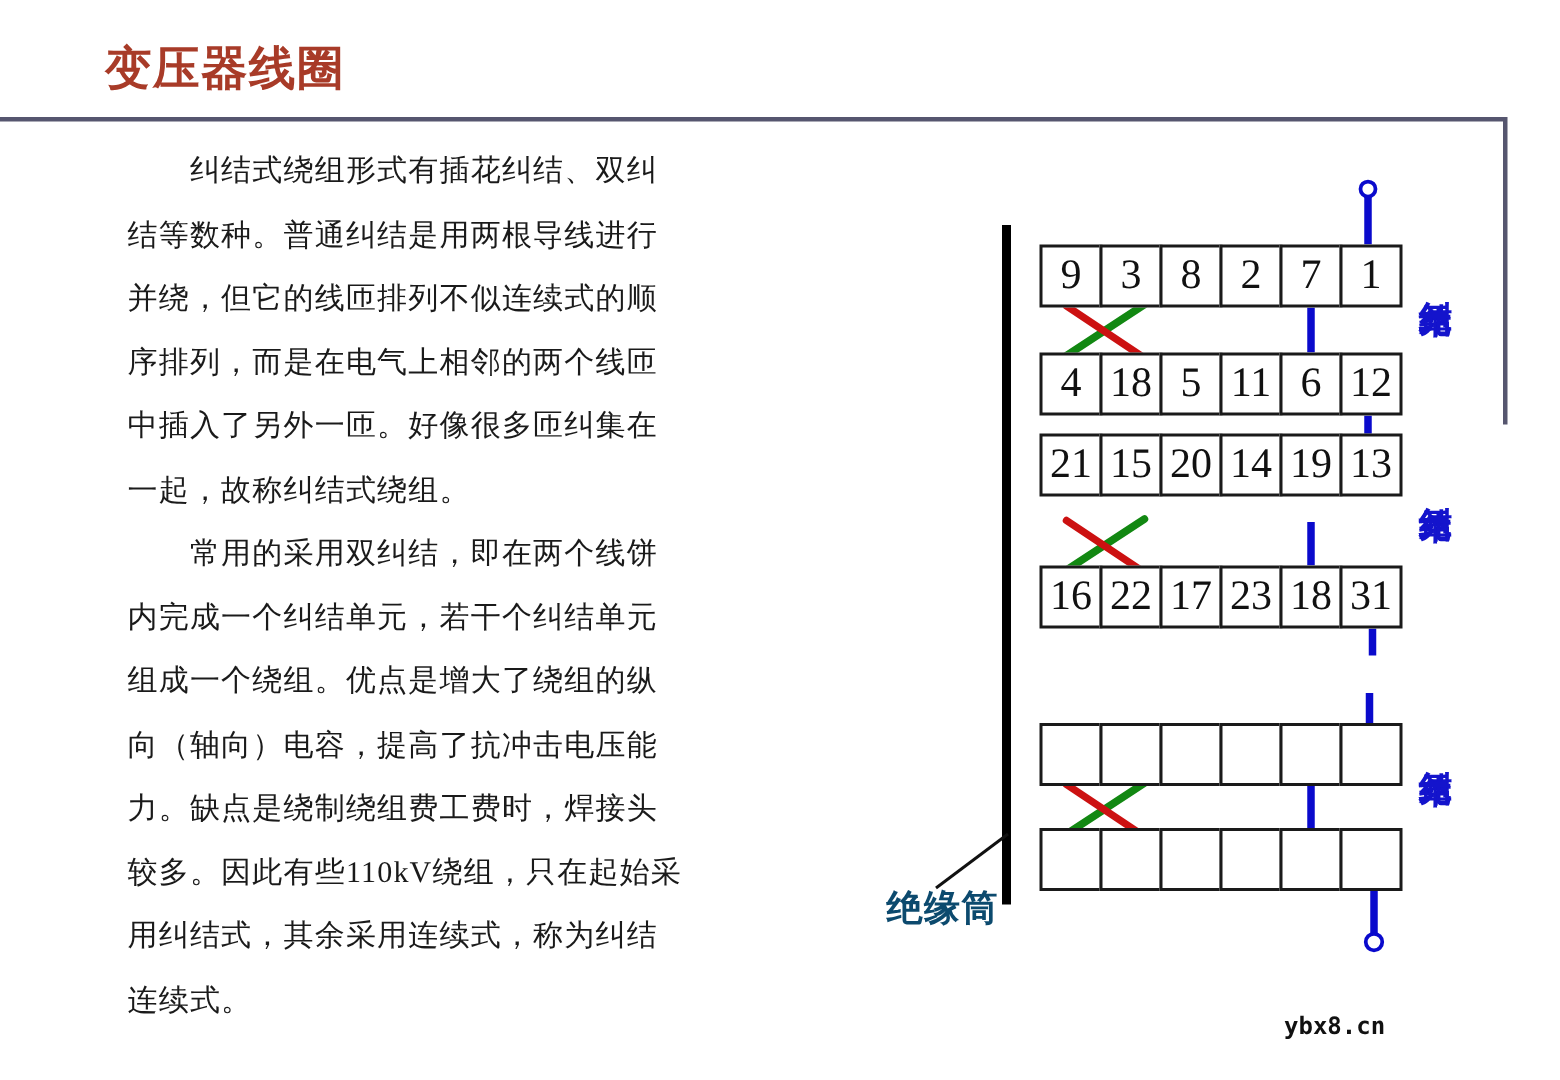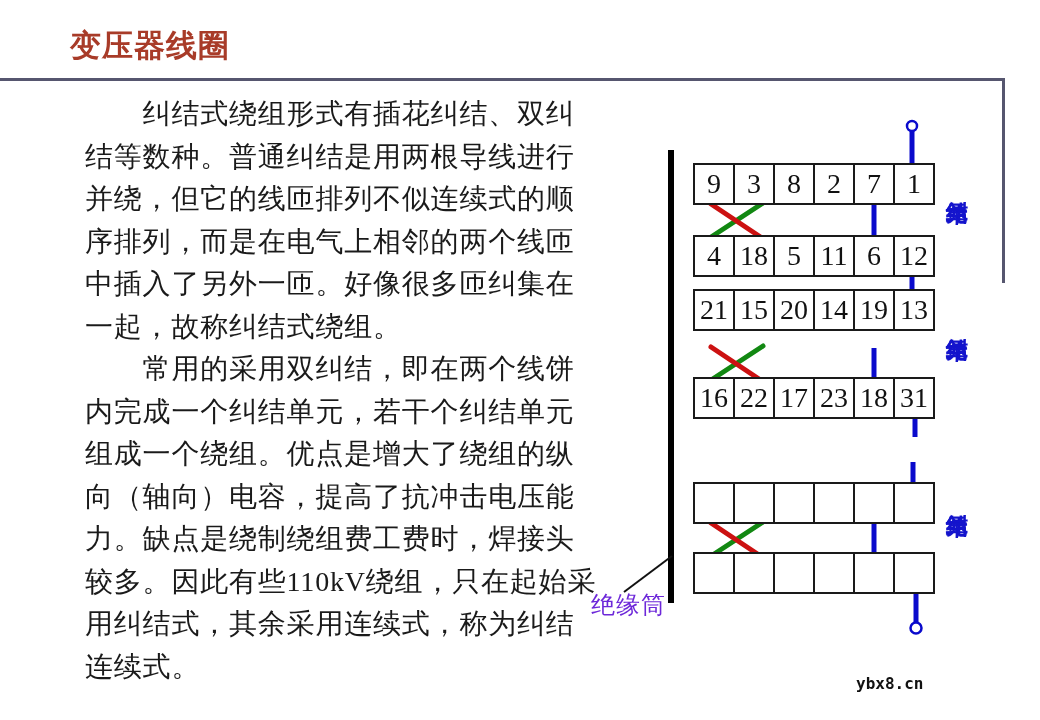--- a/index.html
+++ b/index.html
@@ -8,39 +8,39 @@
     overflow:hidden;font-family:"Liberation Serif","DejaVu Serif",serif;color:#1a1a1a;padding-left:48px;
   }
   .title{
     position:absolute;left:70px;top:25px;font-size:31px;font-weight:bold;
     color:#a83b28;letter-spacing:1px;white-space:nowrap;
   }
   .hrule{position:absolute;left:0;top:78px;width:1004px;height:3px;background:#56566f;}
   .vrule{position:absolute;left:1002px;top:78px;width:3px;height:205px;background:#56566f;}
   .bodytext{
     position:absolute;left:85px;top:93px;width:500px;
-    font-size:28px;line-height:42.5px;letter-spacing:0.8px;
+    font-size:20px;line-height:42.5px;letter-spacing:0.8px;
   }
   .bodytext .line{white-space:pre;}
   .row{position:absolute;display:flex;}
   .cell{
     box-sizing:border-box;width:42px;height:42px;margin-left:-2px;
     border:2px solid #1a1a1a;background:#fff;
     display:flex;align-items:center;justify-content:center;
     font-size:28px;color:#111;
   }
   .cell:first-child{margin-left:0;}
   .unit-label{
     position:absolute;left:942px;width:28px;
     writing-mode:vertical-rl;text-orientation:upright;
     font-size:22px;font-weight:bold;color:#1414cc;letter-spacing:1px;line-height:26px;
   }
   .insul-label{
     position:absolute;left:591px;top:589px;
-    font-size:24px;font-weight:normal;color:#6d28d9;letter-spacing:1px;
+    font-size:24px;font-weight:bold;color:#0c4a6e;letter-spacing:1px;
   }
   .watermark{
     position:absolute;left:856px;top:674px;
     font-family:"DejaVu Sans Mono",monospace;font-size:16px;font-weight:bold;color:#111;
   }
   svg{position:absolute;left:0;top:0;pointer-events:none;}
 </style>
 </head>
 <body>
 

